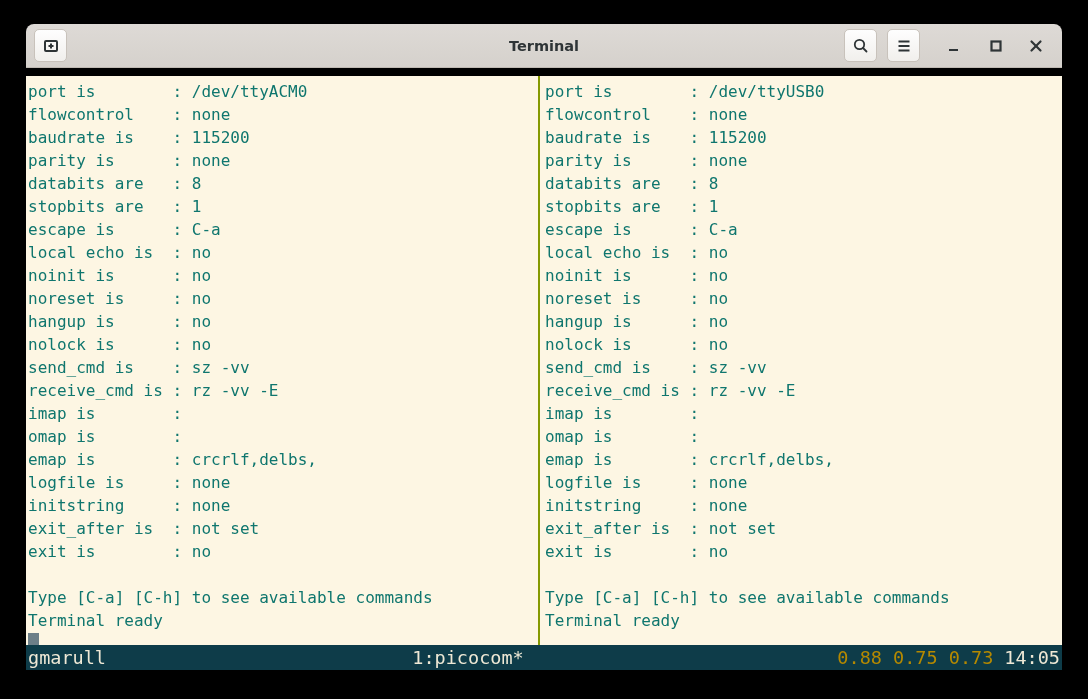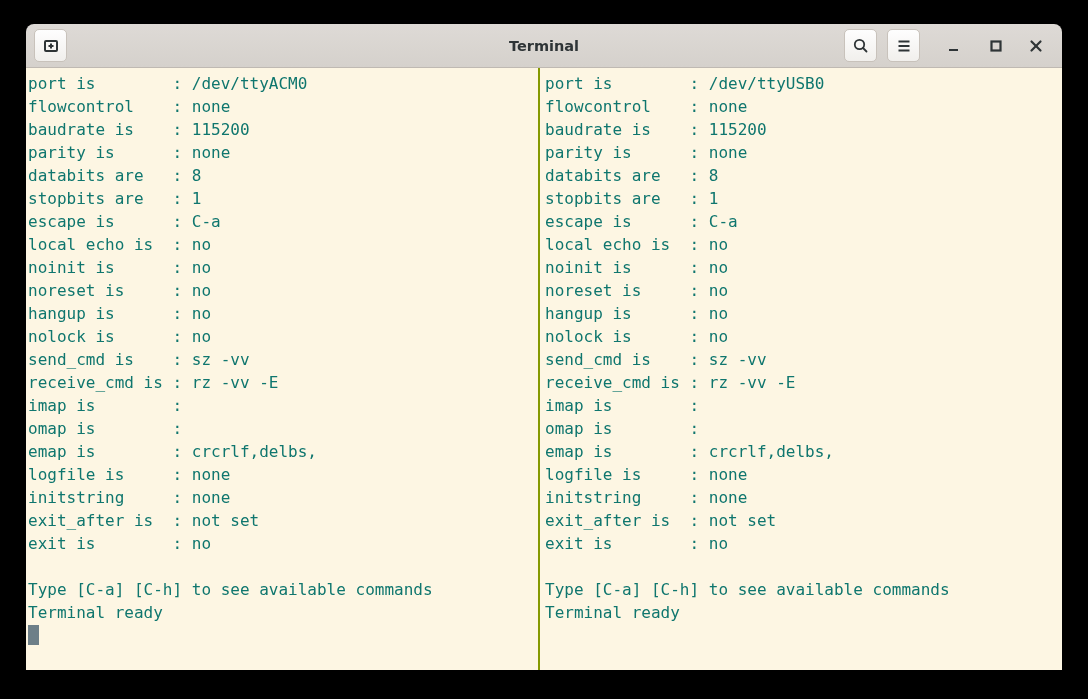--- a/index.html
+++ b/index.html
@@ -5,21 +5,21 @@
   html,body{margin:0;padding:0;}
   body{
     width:1088px;height:699px;position:relative;overflow:hidden;
     background:#000;
     font-family:"DejaVu Sans",sans-serif;
   }
   .window{
     position:absolute;left:26px;top:24px;width:1036px;height:646px;
     border-radius:8px 8px 0 0;overflow:hidden;
     box-shadow:0 2px 10px rgba(0,0,0,.6);
-    display:flex;flex-direction:column;
+    display:flex;flex-direction:column;gap:8px;
   }
   
   .titlebar{
     height:44px;flex:0 0 44px;
     background:linear-gradient(#dedad6,#d5d1cc);
     border-bottom:1px solid #bfb9b2;
     position:relative;display:flex;align-items:center;
     padding:0 14px 0 8px;box-sizing:border-box;
   }
   .tb-title{
@@ -190,15 +190,23 @@
 initstring     : none
 exit_after is  : not set
 exit is        : no
 
 Type [C-a] [C-h] to see available commands
 Terminal ready</pre>
       </div>
 
     </div>
 
+    <div class="statusbar">
+      <span>gmarull</span>
+      <span class="sb-center">1:picocom*</span>
+      <span class="sb-right">
+        <span class="sb-load">0.88 0.75 0.73</span>
+        <span>14:05</span>
+      </span>
+    </div>
   </div>
 
 </div>
 
 </body></html>

